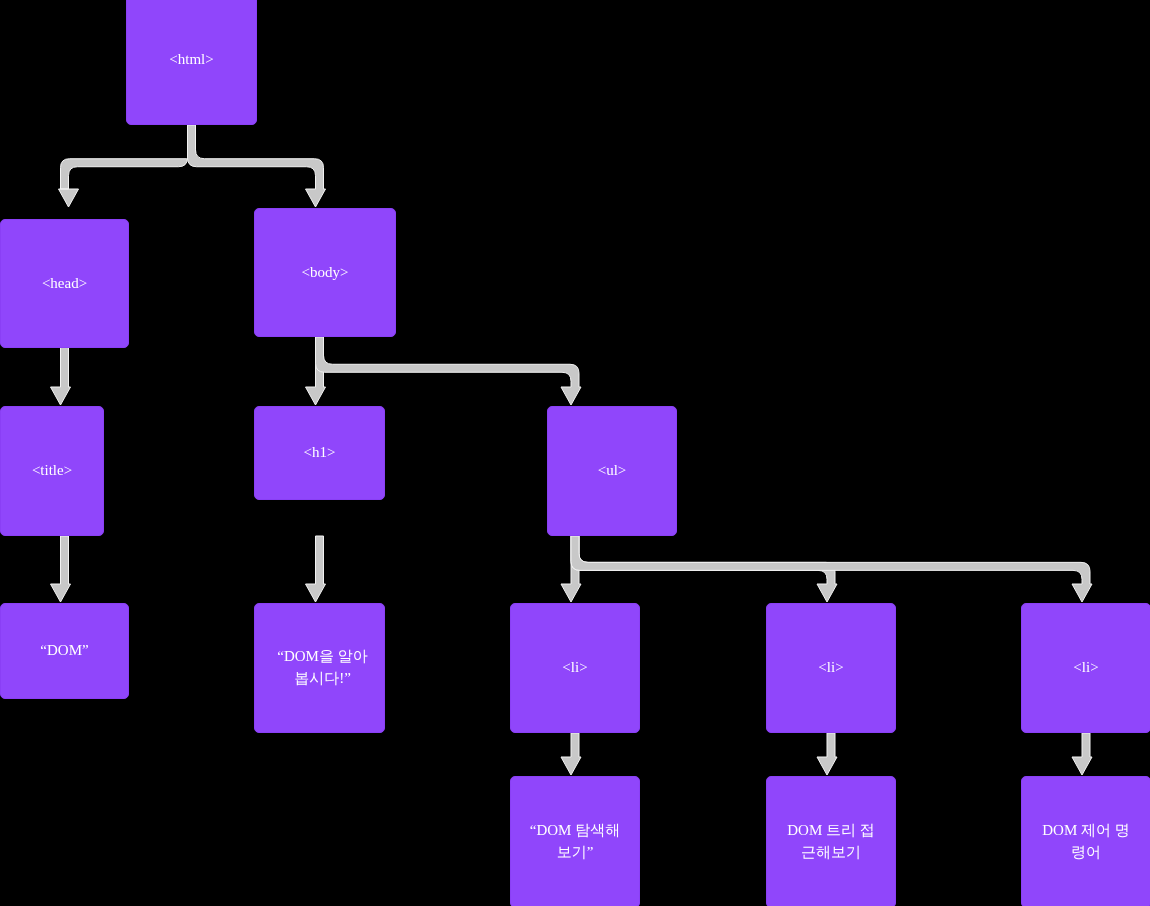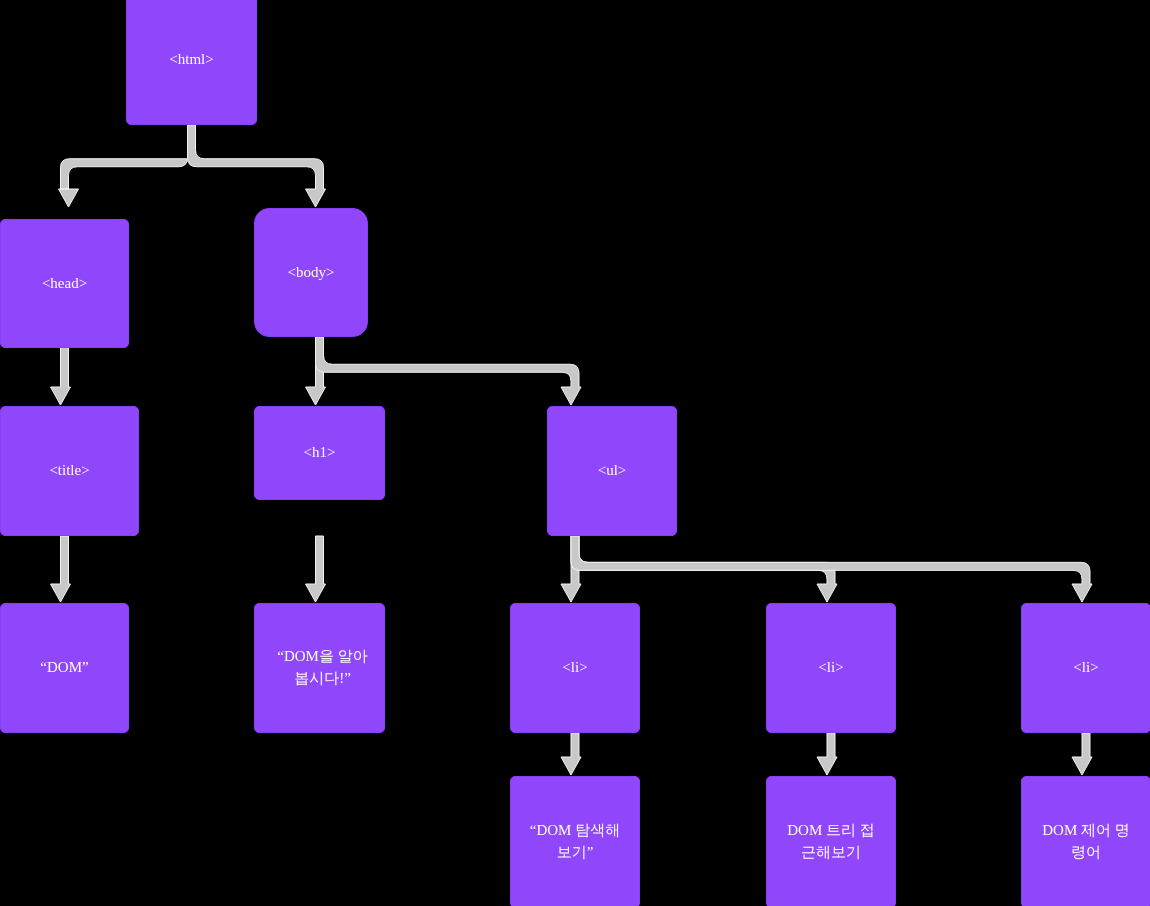--- a/index.html
+++ b/index.html
@@ -67,33 +67,33 @@
       <path d="M827,733 L827,757 L817,757 L827,775 L837,757 L835,757 L835,733 Z" fill="#C8C8C8" stroke="#f2f2f2" stroke-width="1" stroke-linejoin="round"></path>
       <path d="M1082,733 L1082,757 L1072,757 L1082,775 L1092,757 L1090,757 L1090,733 Z" fill="#C8C8C8" stroke="#f2f2f2" stroke-width="1" stroke-linejoin="round"></path>
     </svg>
   <div id="nodes-layer">
       <div class="node" style="left: 126px; top: -6px; width: 131px; height: 131px; background: rgb(144, 70, 251); color: rgb(255, 255, 255);">
         <span class="label">&lt;html&gt;</span>
       </div>
       <div class="node" style="left: 0px; top: 208px; width: 129px; height: 129px; background: rgb(144, 70, 251); color: rgb(255, 255, 255); margin-top: 11px;">
         <span class="label">&lt;head&gt;</span>
       </div>
-      <div class="node" style="left: 254px; top: 208px; width: 114px; height: 129px; background: rgb(144, 70, 251); color: rgb(255, 255, 255); border-radius: 15px;">
+      <div class="node" style="left: 254px; top: 208px; width: 142px; height: 129px; background: rgb(144, 70, 251); color: rgb(255, 255, 255);">
         <span class="label">&lt;body&gt;</span>
       </div>
-      <div class="node" style="left: 0px; top: 406px; width: 139px; height: 130px; background: rgb(144, 70, 251); color: rgb(255, 255, 255);">
+      <div class="node" style="left: 0px; top: 406px; width: 104px; height: 130px; background: rgb(144, 70, 251); color: rgb(255, 255, 255);">
         <span class="label">&lt;title&gt;</span>
       </div>
       <div class="node" style="left: 254px; top: 406px; width: 131px; height: 94px; background: rgb(144, 70, 251); color: rgb(255, 255, 255);">
         <span class="label">&lt;h1&gt;</span>
       </div>
       <div class="node" style="left: 510px; top: 406px; width: 130px; height: 130px; background: rgb(144, 70, 251); color: rgb(255, 255, 255); margin-left: 37px;">
         <span class="label">&lt;ul&gt;</span>
       </div>
-      <div class="node" style="left: 0px; top: 603px; width: 129px; height: 130px; background: rgb(144, 70, 251); color: rgb(255, 255, 255);">
+      <div class="node" style="left: 0px; top: 603px; width: 129px; height: 96px; background: rgb(144, 70, 251); color: rgb(255, 255, 255);">
         <span class="label">“DOM”</span>
       </div>
       <div class="node" style="left: 254px; top: 603px; width: 131px; height: 130px; background: rgb(144, 70, 251); color: rgb(255, 255, 255); padding-left: 16px;">
         <span class="label">“DOM을 알아
 봅시다!”</span>
       </div>
       <div class="node" style="left: 510px; top: 603px; width: 130px; height: 130px; background: rgb(144, 70, 251); color: rgb(255, 255, 255);">
         <span class="label">&lt;li&gt;</span>
       </div>
       <div class="node" style="left: 766px; top: 603px; width: 130px; height: 130px; background: rgb(144, 70, 251); color: rgb(255, 255, 255);">

